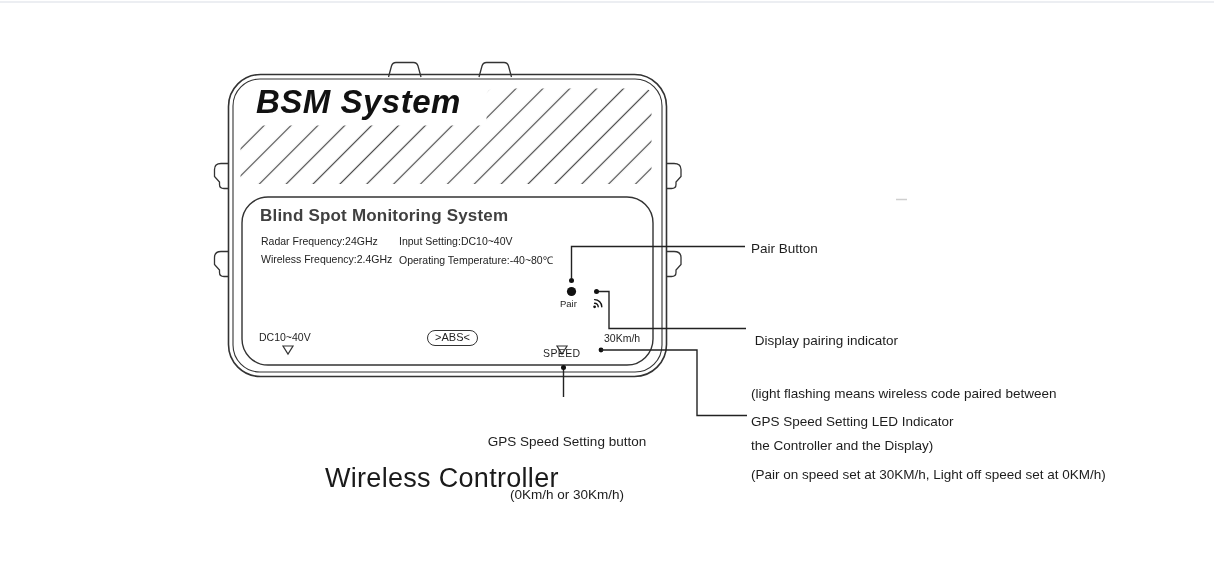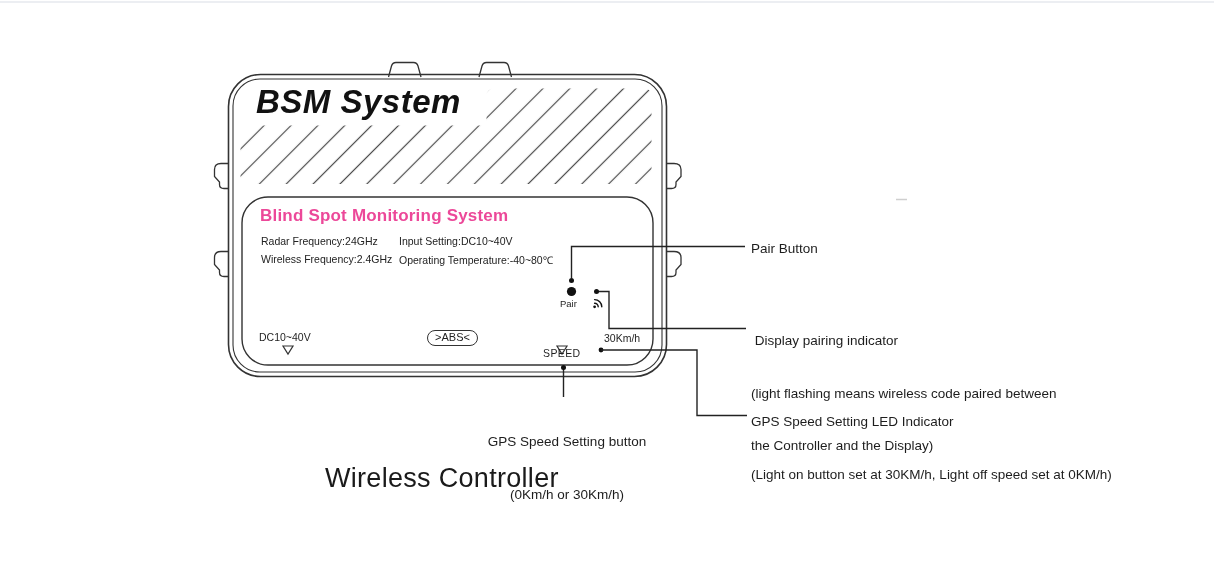--- a/index.html
+++ b/index.html
@@ -30,21 +30,21 @@
     font-weight: bold;
     font-style: italic;
     letter-spacing: 0.5px;
     color: #111;
   }
   .panel-title {
     left: 260px; top: 206px;
     font-size: 17px;
     font-weight: bold;
     letter-spacing: 0.2px;
-    color: #ec4899;
+    color: #404040;
   }
   .spec { font-size: 10.5px; color: #222; }
   .spec-radar   { left: 261px; top: 235px; }
   .spec-voltage { left: 399px; top: 235px; }
   .spec-wireless{ left: 261px; top: 253px; }
   .spec-temp    { left: 399px; top: 253px; }
 
   .power-label { left: 259px; top: 331px; font-size: 10.5px; }
   .abs-pill {
     left: 427px; top: 330px;
@@ -157,21 +157,21 @@
   <div class="abs ann ann-pair">Pair Button</div>
 
   <div class="abs ann ann-display">
     <div> Display pairing indicator</div>
     <div>(light flashing means wireless code paired between</div>
     <div>the Controller and the Display)</div>
   </div>
 
   <div class="abs ann ann-led">
     <div>GPS Speed Setting LED Indicator</div>
-    <div>(Light on button set at 30KM/h, Light off speed set at 0KM/h)</div>
+    <div>(Pair on speed set at 30KM/h, Light off speed set at 0KM/h)</div>
   </div>
 
   <div class="abs ann ann-gps-btn">
     <div>GPS Speed Setting button</div>
     <div>(0Km/h or 30Km/h)</div>
   </div>
 
   <div class="abs caption">Wireless Controller</div>
 </div>
 

